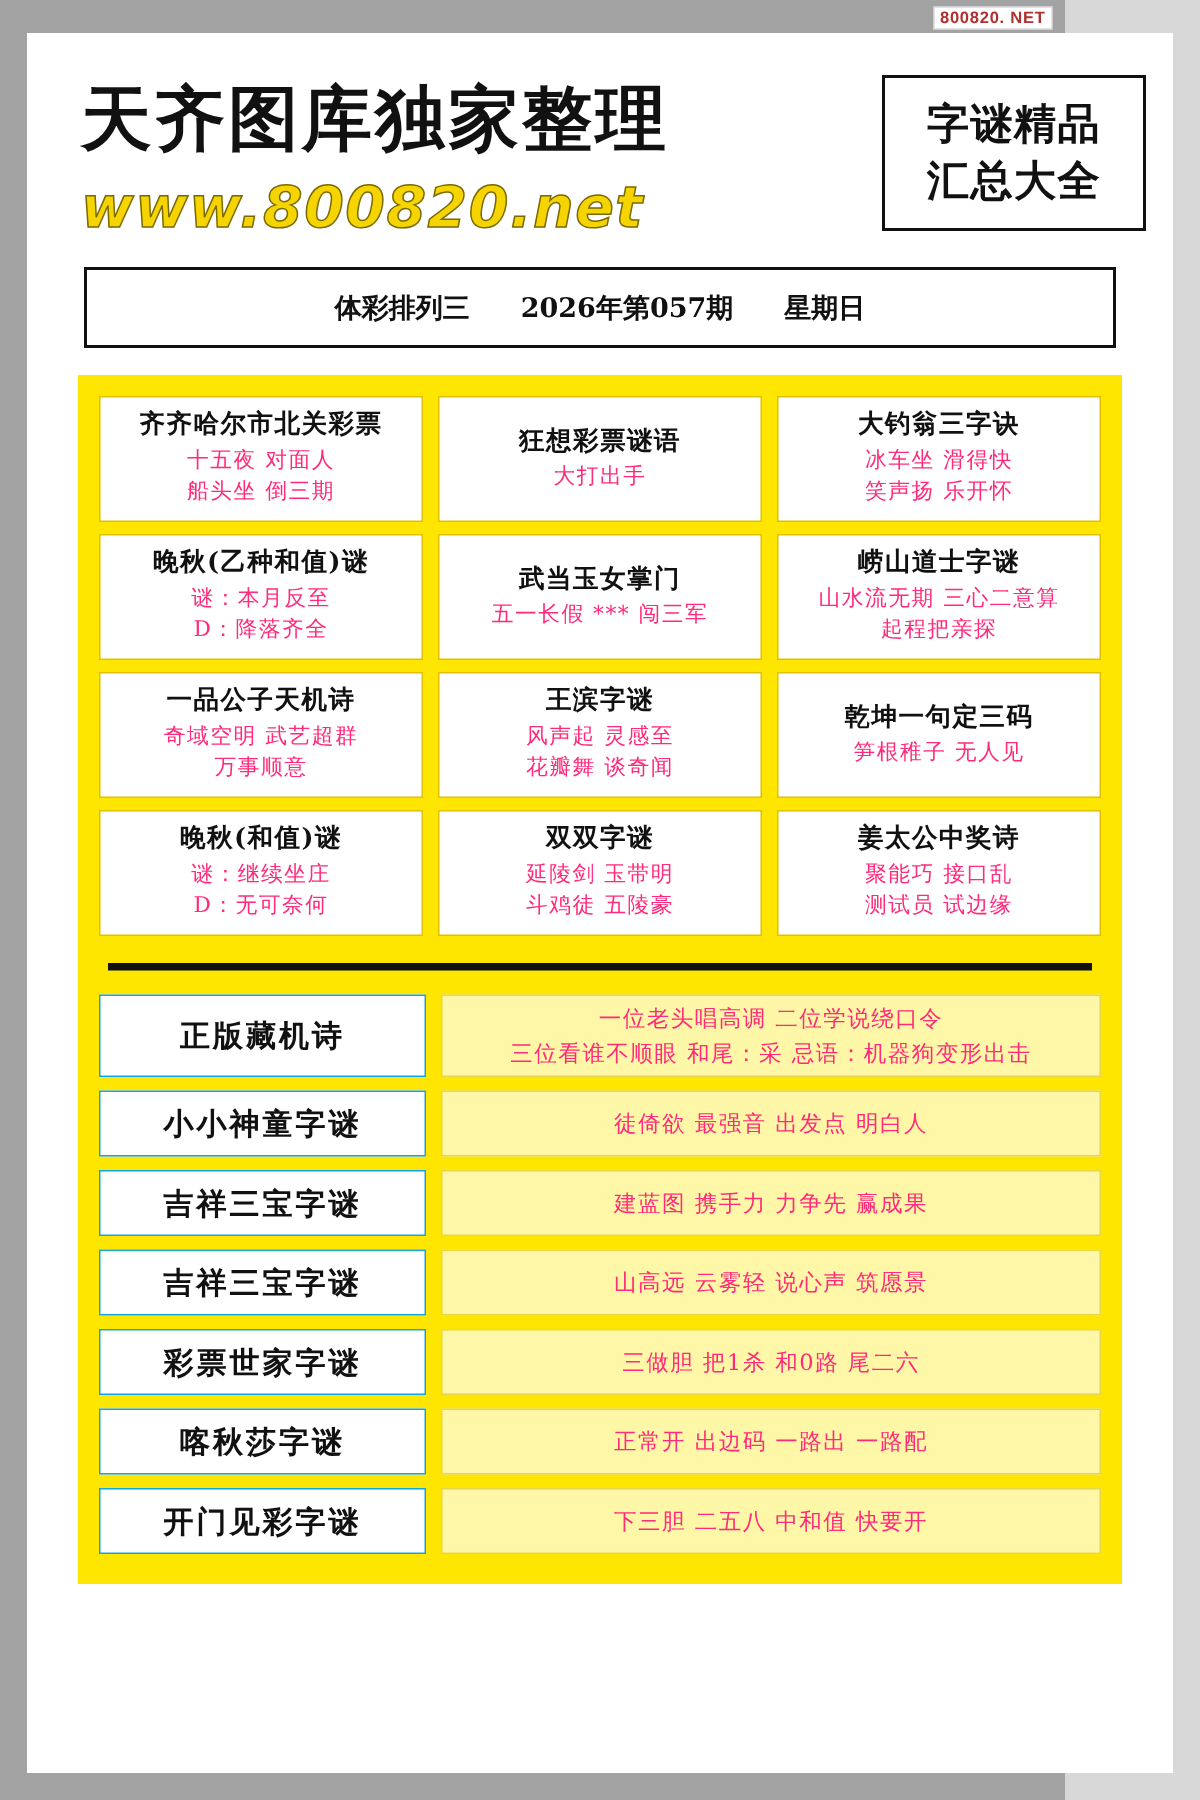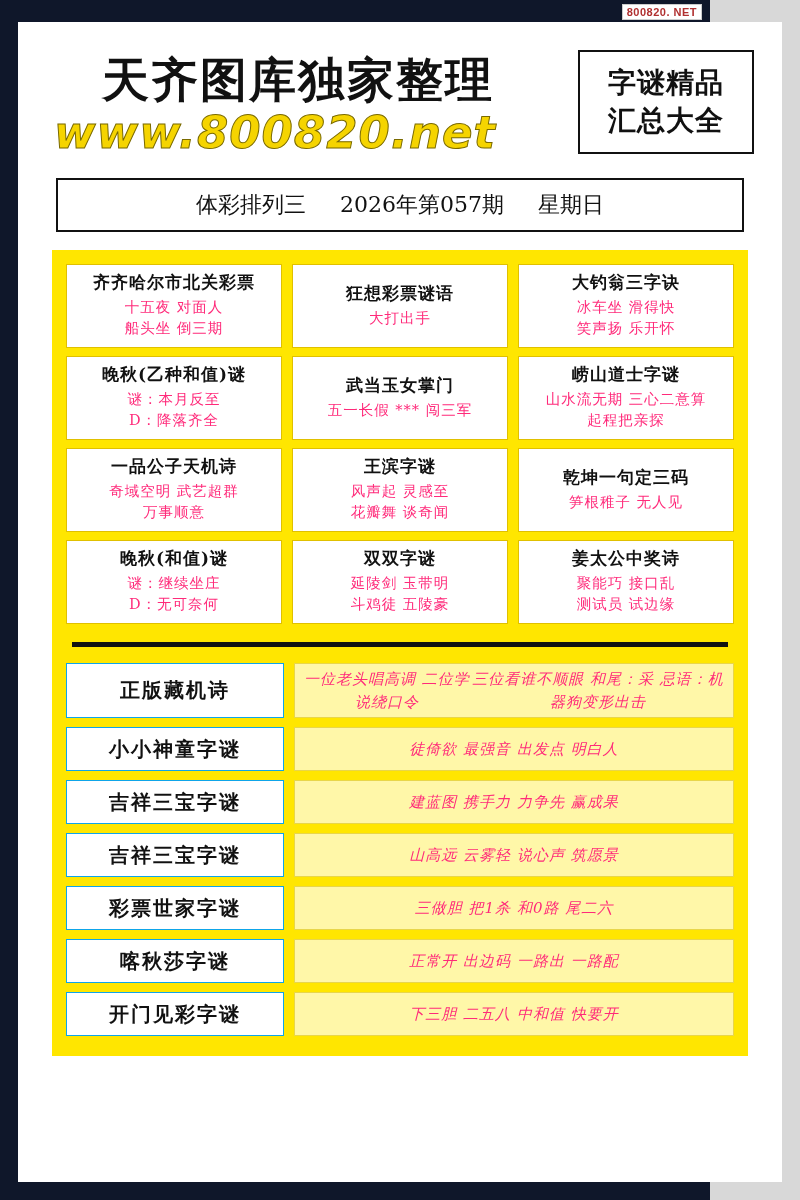--- a/index.html
+++ b/index.html
@@ -9,21 +9,21 @@
   }
   body {
     width: 800px;
     height: 1200px;
     font-family: "Liberation Sans", sans-serif;
   }
   .page {
     position: relative;
     width: 710px;
     height: 1200px;
-    background: #0f172a;
+    background: #a3a3a3;
     box-sizing: border-box;
     padding-left: 42px;
   }
   .watermark {
     position: absolute;
     top: 4px;
     right: 8px;
     font-size: 11px;
     font-weight: bold;
     color: #b03030;
@@ -55,34 +55,33 @@
     padding-top: 16px;
   }
   .main-title {
     font-family: "DejaVu Sans", sans-serif;
     font-size: 47px;
     font-weight: bold;
     color: #111111;
     letter-spacing: 2px;
     line-height: 1.1;
     white-space: nowrap;
-    margin-left: 48px;
   }
   .sub-title {
+    margin-top: 10px;
     font-family: "DejaVu Sans", sans-serif;
-    font-size: 45px;
+    font-size: 38px;
     font-weight: bold;
     font-style: italic;
     color: #f5d400;
     -webkit-text-stroke: 1px #7a6a00;
     letter-spacing: 1px;
   }
   .header-badge {
     margin-top: 12px;
-    margin-right: 10px;
     width: 176px;
     height: 104px;
     border: 2px solid #111111;
     display: flex;
     flex-direction: column;
     align-items: center;
     justify-content: center;
     box-sizing: border-box;
   }
   .badge-line {
@@ -100,22 +99,22 @@
     height: 54px;
     border: 2px solid #111111;
     display: flex;
     align-items: center;
     justify-content: center;
     gap: 34px;
     box-sizing: border-box;
   }
   .issue-text {
     font-family: "DejaVu Serif", serif;
-    font-size: 22px;
-    font-weight: normal;
+    font-size: 18px;
+    font-weight: bold;
     color: #111111;
   }
 
   
   .yellow-panel {
     margin: 18px 16px 0 16px;
     background: #ffe600;
     padding: 14px 14px 20px 14px;
     box-sizing: border-box;
   }
@@ -181,25 +180,25 @@
     font-weight: bold;
     color: #111111;
     letter-spacing: 2px;
     box-sizing: border-box;
   }
   .row-content {
     flex: 1;
     background: #fff7a8;
     border: 1px solid #e8d64a;
     display: flex;
+    flex-direction: column;
     align-items: center;
     justify-content: center;
     padding: 4px 8px;
     box-sizing: border-box;
-    font-style: italic;
   }
   .row-line {
     font-family: "DejaVu Serif", serif;
     font-size: 15px;
     color: #ff2a7a;
     line-height: 1.5;
     letter-spacing: 1px;
     text-align: center;
   }
 </style>

